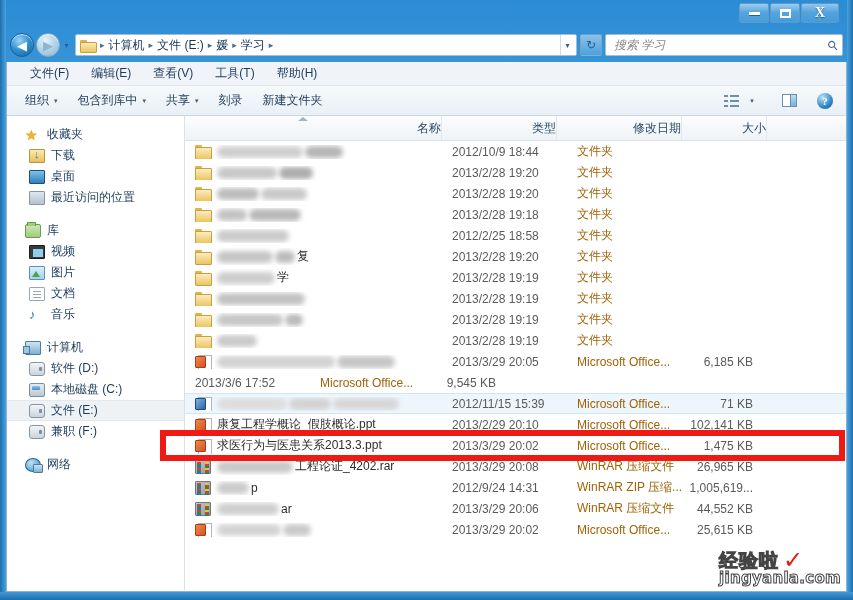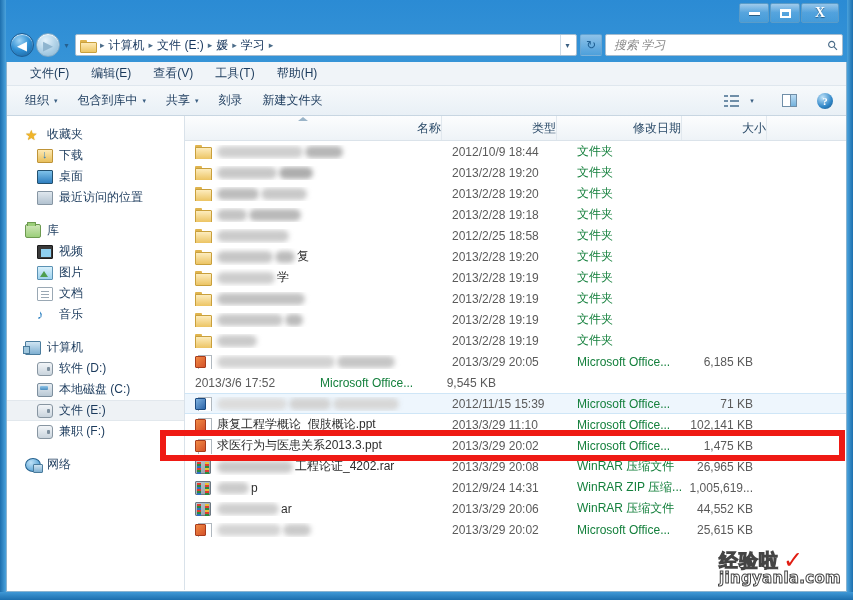--- a/index.html
+++ b/index.html
@@ -121,21 +121,21 @@
     background:radial-gradient(circle at 35% 28%, #bfe2f8, #2f86c8 60%, #17517f);
     color:#fff; font-size:11px; font-weight:bold; display:flex; align-items:center; justify-content:center;
     font-family:"Liberation Serif",serif; }
 
   
   .body-split { display:flex; height:474px; }
   .nav-pane { width:178px; background:#fff; border-right:1px solid #d9e2ea;
               padding-top:8px; font-size:12px; color:#1b3a5c; overflow:hidden; position:relative; }
   .navgroup { margin-bottom:12px; }
   .nav-row { height:21px; display:flex; align-items:center; gap:6px; padding-left:18px; cursor:default; white-space:nowrap; }
-  .nav-row.child { padding-left:30px; }
+  .nav-row.child { padding-left:22px; }
   .nav-row.selected { background:#eef2f5; border-top:1px solid #e2e8ed; border-bottom:1px solid #e2e8ed; }
   .nav-ico { width:16px; height:14px; flex:none; position:relative; }
 
   .ic-star { color:#f0b429; font-size:14px; line-height:1; text-shadow:0 0 1px #b8860b; }
   .ic-dl   { background:linear-gradient(180deg,#fde9b4,#e8bf5c); border:1px solid #bf9437; border-radius:1px; }
   .ic-dl::after{content:"↓";position:absolute;left:4px;top:-2px;color:#2d7fc4;font-size:11px;font-weight:bold;}
   .ic-desk { background:linear-gradient(180deg,#7fc2ea,#2f7fc0); border:1px solid #22506f; border-radius:1px; }
   .ic-recent{ background:linear-gradient(180deg,#dfe7ee,#b2c2d0); border:1px solid #8796a3; border-radius:1px; }
   .ic-lib  { background:linear-gradient(180deg,#cfe6b8,#9ccf7a); border:1px solid #6d9a50; border-radius:2px; }
   .ic-lib::before{content:"";position:absolute;left:1px;top:-3px;width:7px;height:3px;background:#9ccf7a;border:1px solid #6d9a50;border-bottom:0;border-radius:1px 1px 0 0;}
@@ -166,21 +166,21 @@
   .col-size { width:85px; }
   .col-rest { flex:1; border-right:0; }
   .sortmark { position:absolute; left:113px; top:1px; width:0;height:0;
               border-left:5px solid transparent;border-right:5px solid transparent;border-bottom:4px solid #9ab4c8; }
 
   .rows { position:relative; }
   .row { height:21px; display:flex; align-items:center; font-size:12px; color:#404040; position:relative; }
   .row.hover { background:#eef6fd; border-top:1px solid #cfe6f7; border-bottom:1px solid #cfe6f7; height:21px; }
   .cell-name { width:257px; display:flex; align-items:center; gap:6px; padding-left:10px; overflow:hidden; }
   .cell-date { width:125px; padding-left:10px; color:#5a5a5a; white-space:nowrap; }
-  .cell-type { width:115px; padding-left:10px; color:#15803d; white-space:nowrap; overflow:hidden; }
+  .cell-type { width:115px; padding-left:10px; color:#a16207; white-space:nowrap; overflow:hidden; }
   .cell-size { width:85px; padding-right:14px; text-align:right; color:#5a5a5a; white-space:nowrap; }
 
   .fico { width:16px; height:14px; flex:none; position:relative; }
   .fico.folder::before{content:"";position:absolute;left:0;top:0;width:7px;height:3px;background:#e0b44e;border-radius:1px 1px 0 0;}
   .fico.folder::after{content:"";position:absolute;left:0;top:2px;width:15px;height:11px;
     background:linear-gradient(180deg,#fdecbd,#ecc463);border:1px solid #c9a03c;border-radius:1px;}
   .fico.ppt::before{content:"";position:absolute;left:3px;top:0;width:12px;height:14px;background:#fff;border:1px solid #b0b8bf;}
   .fico.ppt::after{content:"";position:absolute;left:0;top:1px;width:9px;height:10px;
     background:linear-gradient(135deg,#f08a44,#d4522a);border:1px solid #a83c1c;border-radius:1px;}
   .fico.docx::before{content:"";position:absolute;left:3px;top:0;width:12px;height:14px;background:#fff;border:1px solid #b0b8bf;}
@@ -562,21 +562,21 @@
               <div class="cell-type">Microsoft Office...</div>
               <div class="cell-size">71 KB</div>
             </div>
             <div class="row">
               <div class="cell-name">
                 <span class="fico ppt"></span>
                 <span class="blur-strip">
                   <span class="nm">康复工程学概论_假肢概论.ppt</span>
                 </span>
               </div>
-              <div class="cell-date">2013/3/29 11:10</div>
+              <div class="cell-date">2013/2/29 20:10</div>
               <div class="cell-type">Microsoft Office...</div>
               <div class="cell-size">102,141 KB</div>
             </div>
             <div class="row">
               <div class="cell-name">
                 <span class="fico ppt"></span>
                 <span class="blur-strip">
                   <span class="nm">求医行为与医患关系2013.3.ppt</span>
                 </span>
               </div>

